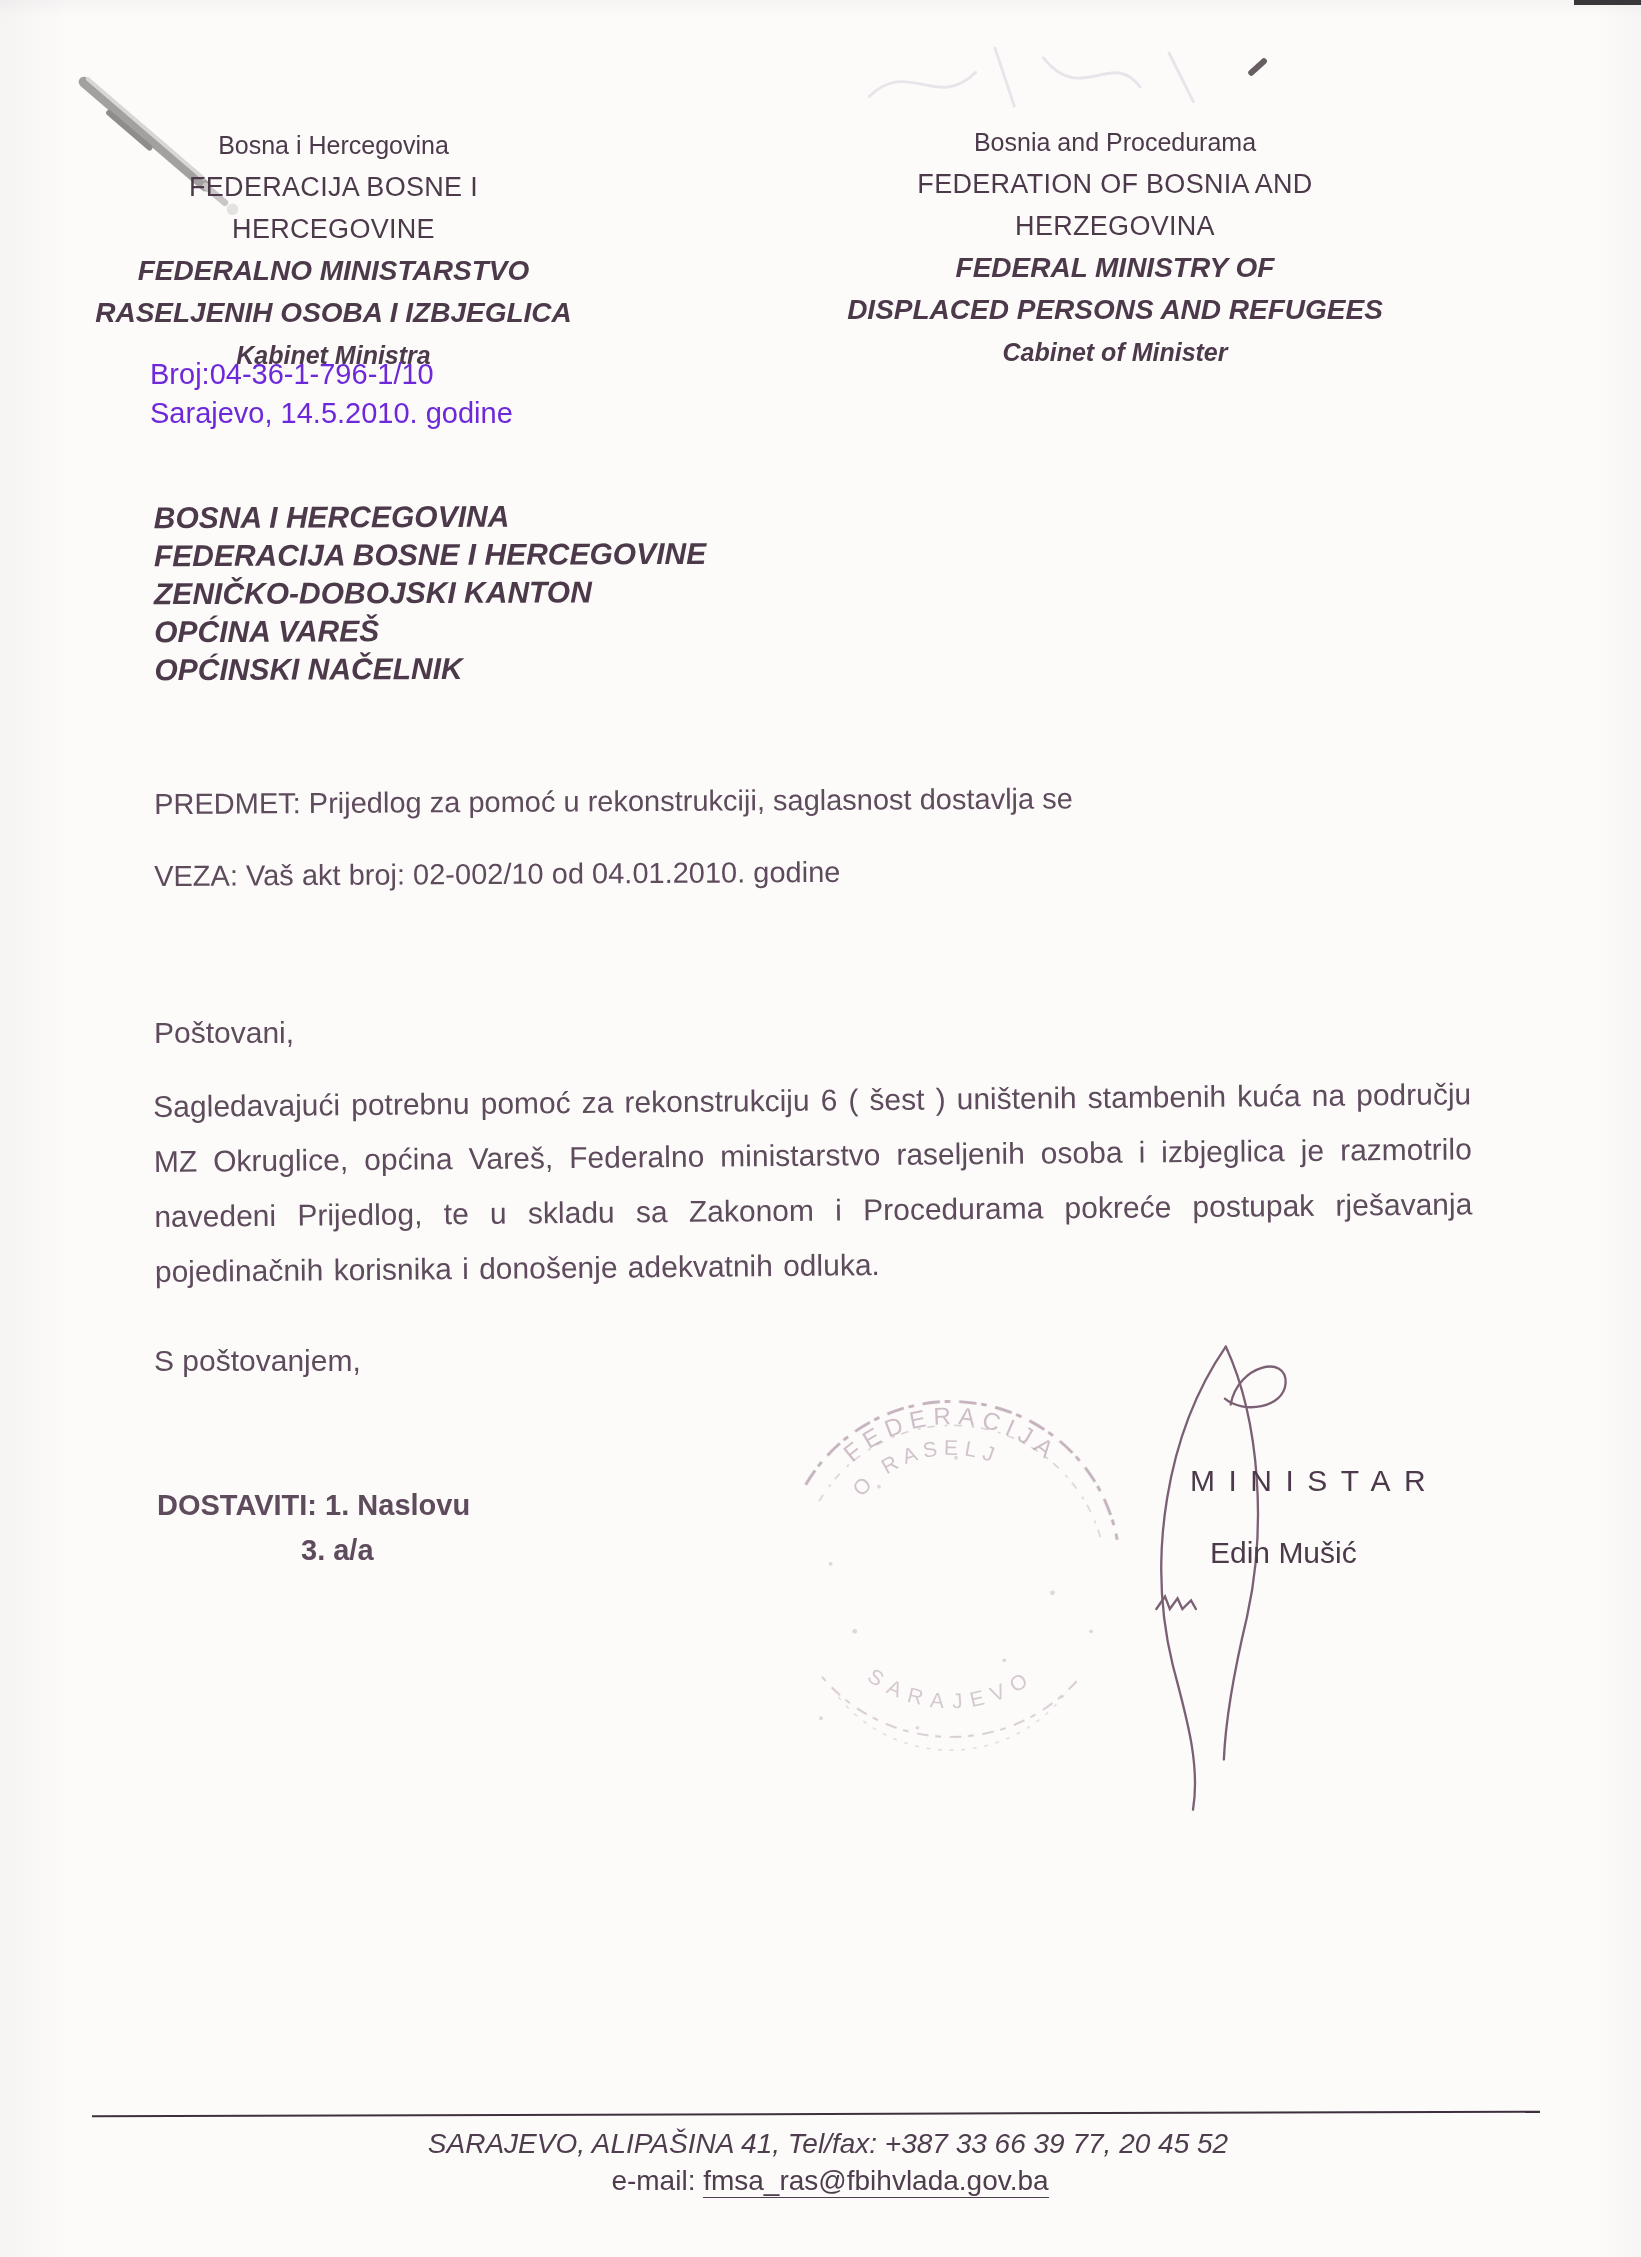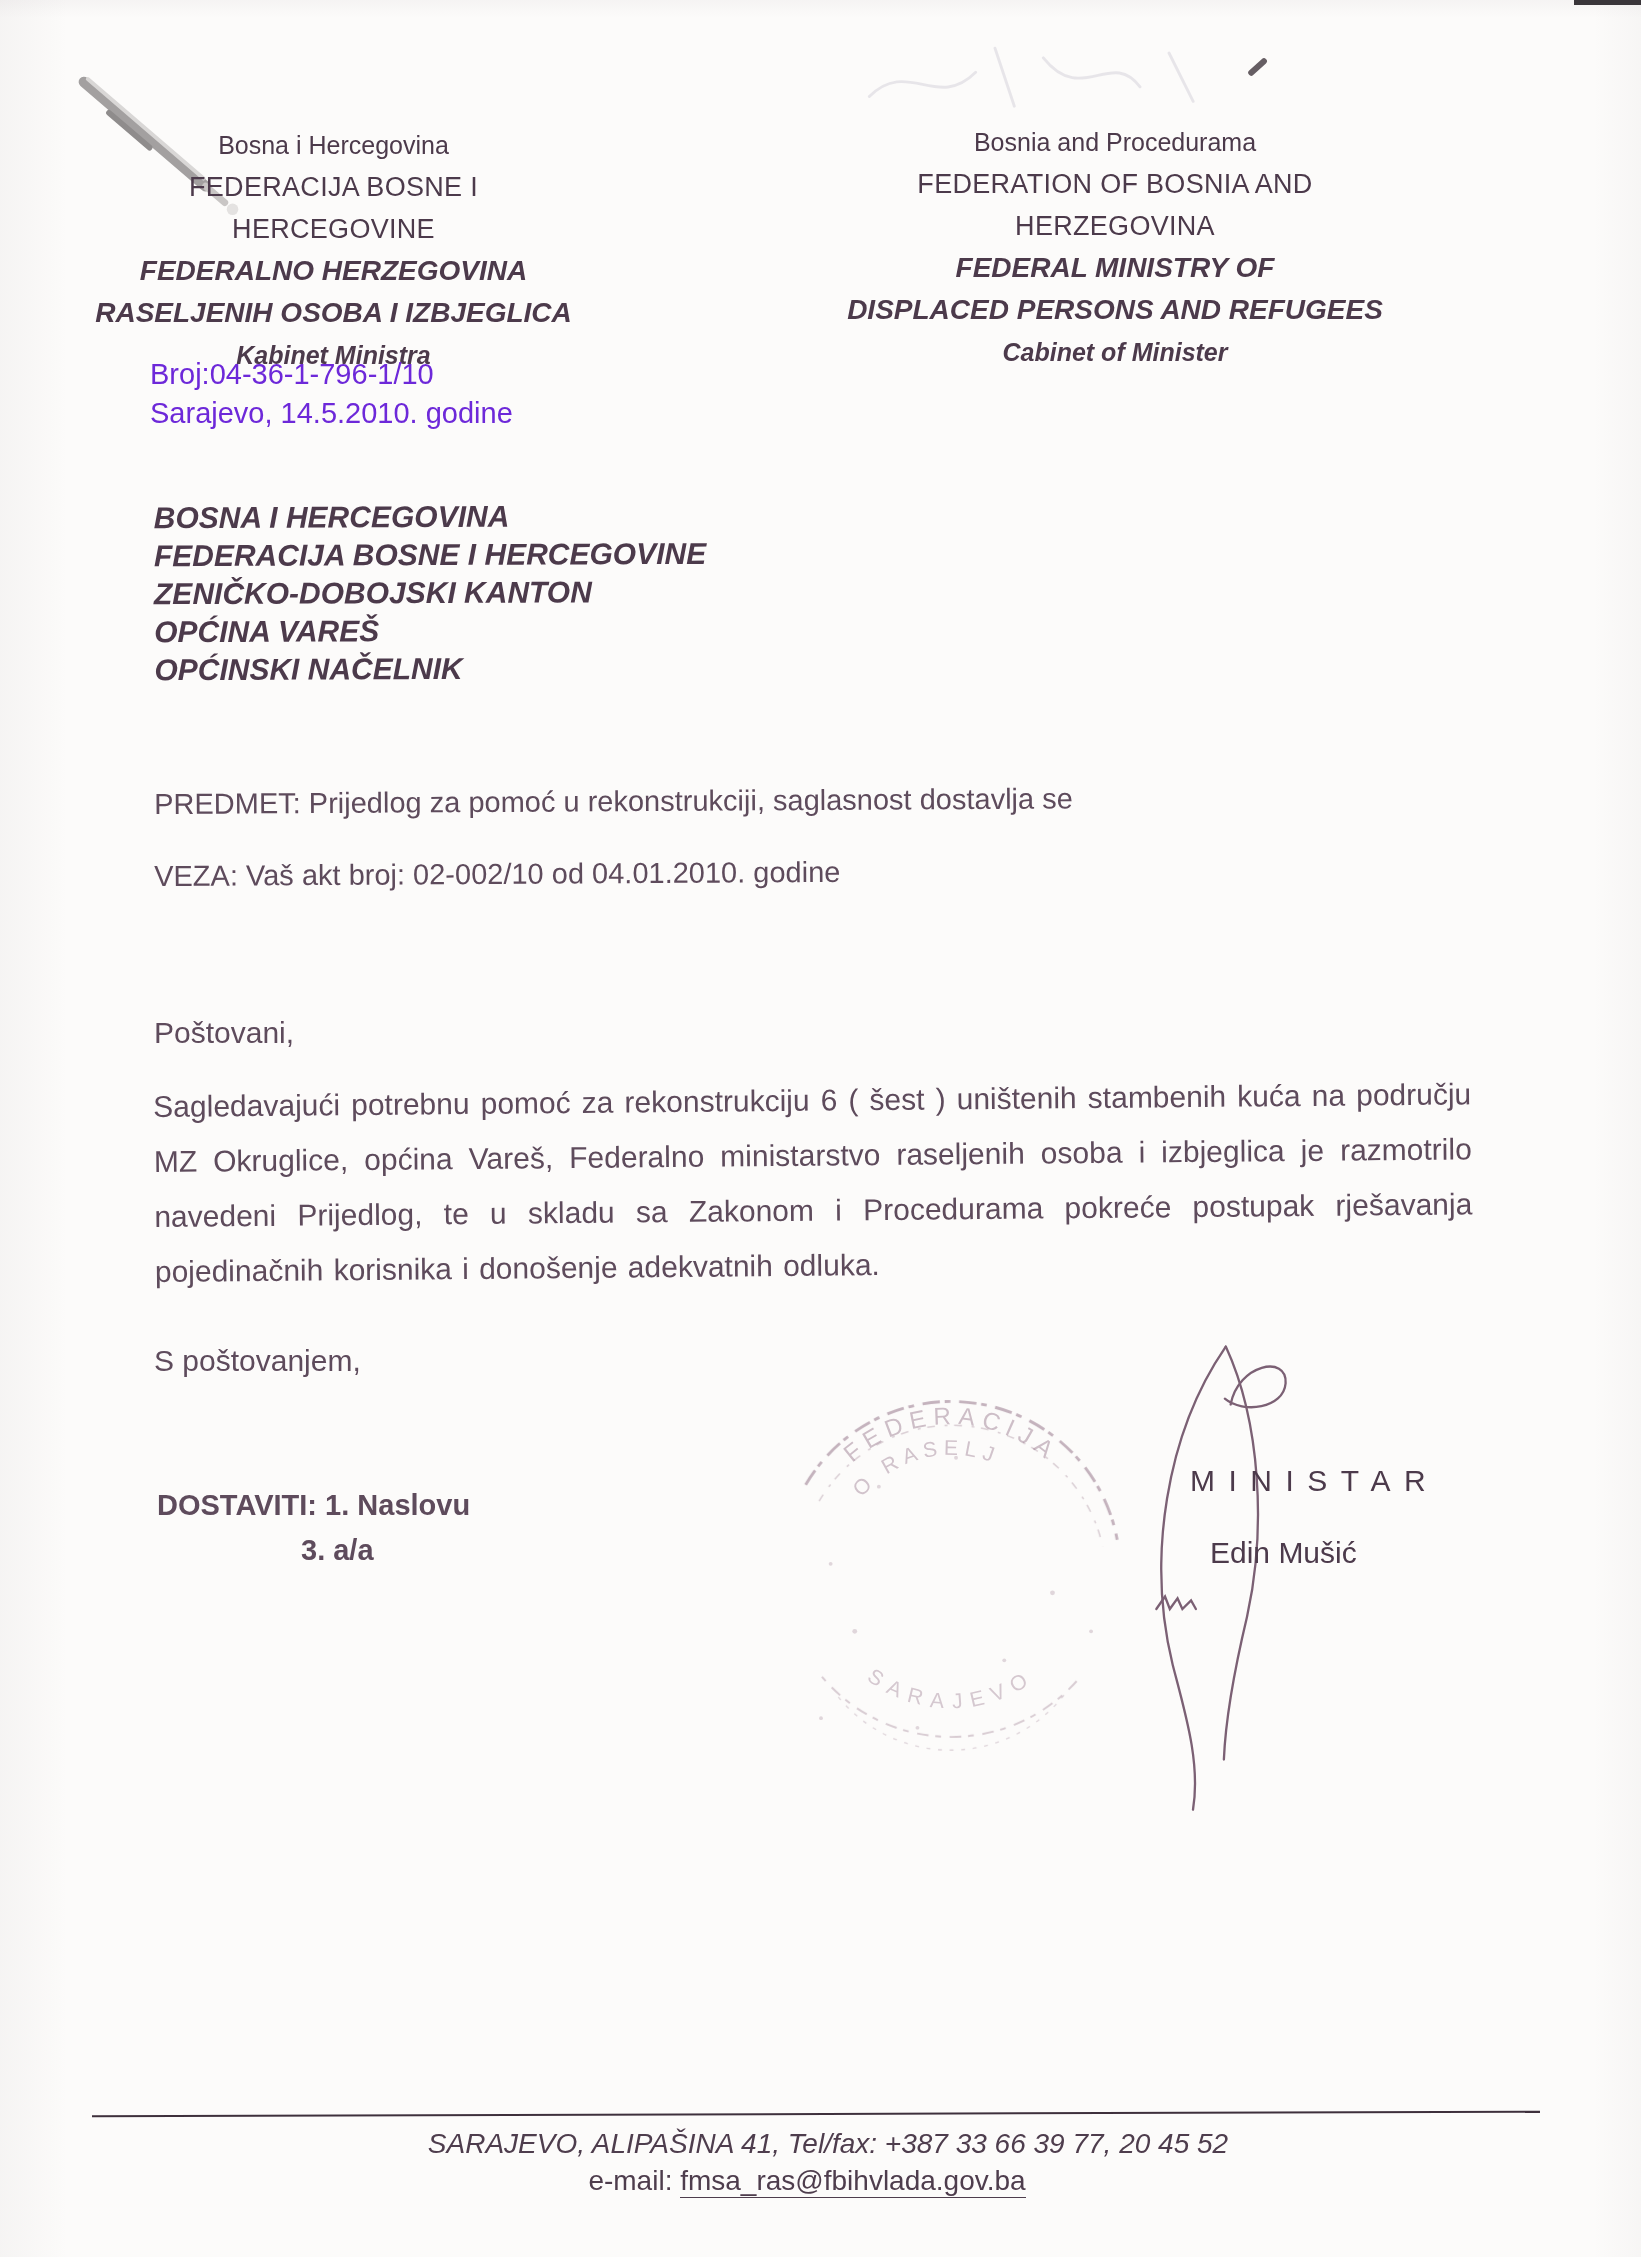--- a/index.html
+++ b/index.html
@@ -60,21 +60,21 @@
     <circle cx="186" cy="162" r="6" fill="#e4e2e1"></circle>
   </svg>
 
   <svg class="abs artifact" style="left:850px;top:19.3px;" width="406" height="126" viewBox="0 0 420 130" opacity="0.18">
     <path d="M20,80 C60,40 90,95 130,55 M150,30 L170,90 M200,40 C240,90 270,30 300,70 M330,35 L355,85" fill="none" stroke="#8e86a0" stroke-width="3" stroke-linecap="round"></path>
   </svg>
 
   <div class="abs hdr" style="left:92px;top:124px;width:483px;">
     <div class="plain">Bosna i Hercegovina</div>
     <div class="caps">FEDERACIJA BOSNE I HERCEGOVINE</div>
-    <div class="boldit">FEDERALNO HERZEGOVINA</div>
+    <div class="boldit">FEDERALNO MINISTARSTVO</div>
     <div class="boldit">RASELJENIH OSOBA I IZBJEGLICA</div>
     <div class="boldit-sm">Kabinet Ministra</div>
   </div>
 
   <div class="abs hdr" style="left:835px;top:121px;width:560px;">
     <div class="plain">Bosnia and Procedurama</div>
     <div class="caps">FEDERATION OF BOSNIA AND HERZEGOVINA</div>
     <div class="boldit">FEDERAL MINISTRY OF</div>
     <div class="boldit">DISPLACED PERSONS AND REFUGEES</div>
     <div class="boldit-sm">Cabinet of Minister</div>
@@ -147,19 +147,19 @@
       <path d="M 155,100 C 163,58 214,48 212,78 C 210,104 168,110 149,94"></path>
       <path d="M 78,312 l 9,-13 l 5,13 l 8,-11 l 5,11 l 9,-9 l 5,9"></path>
     </g>
   </svg>
 
   <div class="abs ministar" style="left:1190px;top:1464px;">MINISTAR</div>
   <div class="abs signame" style="left:1210px;top:1536px;">Edin Mušić</div>
 
   <div class="abs footer-line" style="left:92px;top:2113px;width:1448px;"></div>
   <div class="abs footer-text" style="left:94px;top:2126px;font-style:italic;">SARAJEVO, ALIPAŠINA 41, Tel/fax: +387 33 66 39 77, 20 45 52</div>
-  <div class="abs footer-text" style="left:73px;top:2163px;">
+  <div class="abs footer-text" style="left:96px;top:2163px;">
     <span>e-mail:</span>
     <span class="email-link">fmsa_ras@fbihvlada.gov.ba</span>
   </div>
 
 </div>
 
 
 </body></html>

